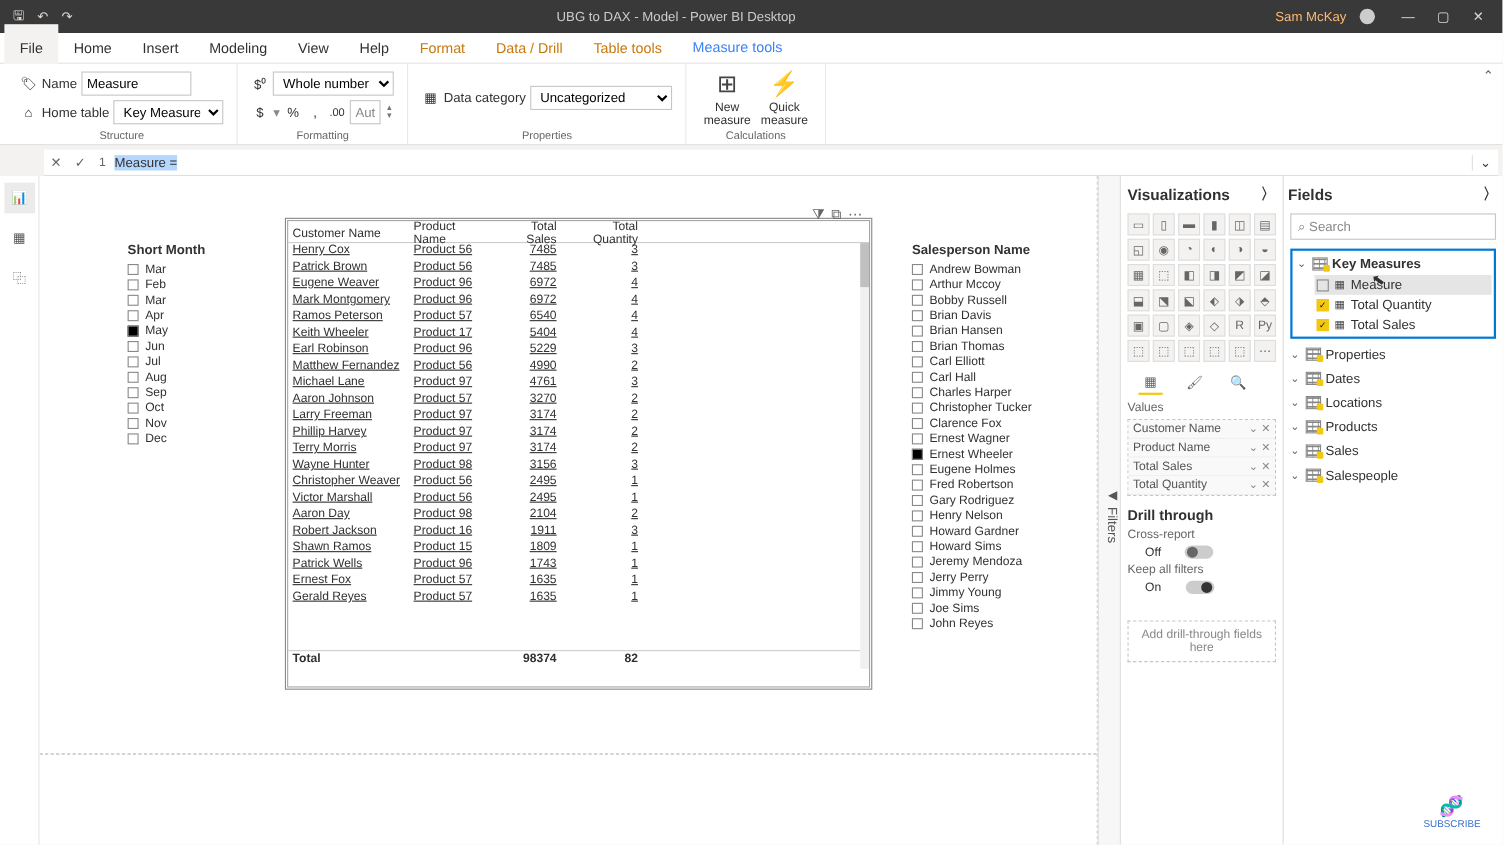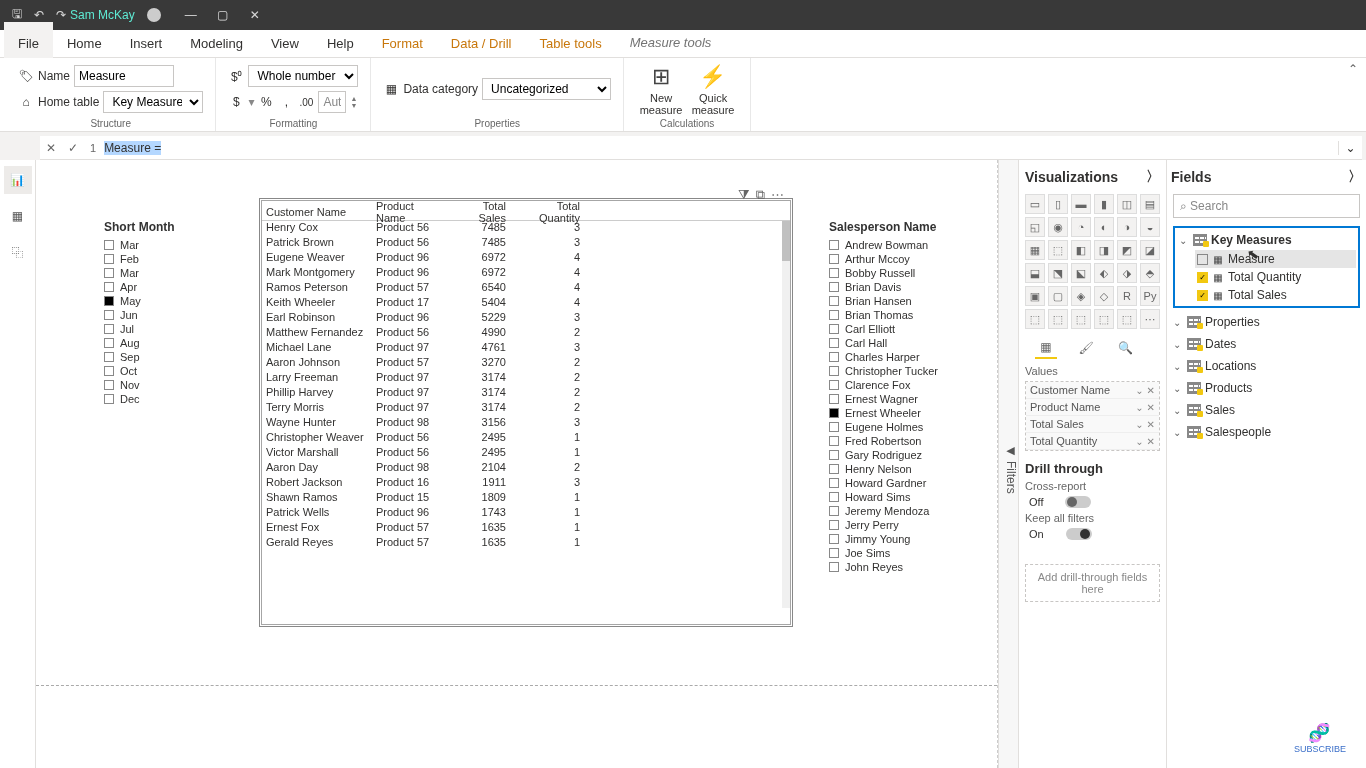--- a/index.html
+++ b/index.html
@@ -4,30 +4,30 @@
 <style>
 * { margin: 0; padding: 0; box-sizing: border-box; font-family: "Segoe UI", sans-serif; }
 body { background: #f3f2f1; font-size: 12px; color: #323130; overflow: hidden; width: 1366px; height: 768px; }
 
 
 .titlebar { background: #393939; color: #fff; height: 30px; display: flex; align-items: center; padding: 0 8px; font-size: 12px; }
 .titlebar .left-icons { display: flex; gap: 4px; align-items: center; }
 .titlebar .left-icons span { width: 18px; height: 18px; display: flex; align-items: center; justify-content: center; opacity: 0.8; cursor: pointer; }
 .titlebar .title { flex: 1; text-align: center; color: #ccc; }
 .titlebar .right-icons { display: flex; gap: 4px; align-items: center; }
-.titlebar .user { font-size: 12px; color: #5eead4; margin-right: 8px; }
+.titlebar .user { font-size: 12px; color: #fdba74; margin-right: 8px; }
 .titlebar .avatar { width: 14px; height: 14px; border-radius: 50%; background: #ccc; margin-right: 12px; }
 .titlebar .win-btn { width: 28px; height: 20px; display: flex; align-items: center; justify-content: center; opacity: 0.8; cursor: pointer; }
 
 
 .ribbon-tabs { background: #fff; height: 28px; display: flex; align-items: center; padding-left: 4px; border-bottom: 1px solid #e1dfdd; }
 .ribbon-tabs .tab { padding: 0 14px; height: 43px; display: flex; align-items: center; font-size: 13px; cursor: pointer; }
 .ribbon-tabs .tab.file { background: #f3f2f1; color: #323130; }
 .ribbon-tabs .tab.contextual { color: #c8770b; }
-.ribbon-tabs .tab.active { border-bottom: 2px solid #c8770b; color: #737373; font-style: italic; }
+.ribbon-tabs .tab.active { border-bottom: 2px solid #c8770b; color: #3b82f6; }
 
 
 .ribbon { background: #fff; height: 74px; display: flex; border-bottom: 1px solid #e1dfdd; padding-left: 6px; position: relative; }
 .ribbon-group { display: flex; flex-direction: column; padding: 2px 12px 0 12px; border-right: 1px solid #e8e8e8; }
 .ribbon-group .group-content { flex: 1; display: flex; align-items: center; gap: 8px; }
 .ribbon-group .group-label { text-align: center; font-size: 10px; color: #666; padding-bottom: 2px; }
 .ribbon-row { display: flex; align-items: center; gap: 4px; height: 24px; }
 .ribbon-col { display: flex; flex-direction: column; gap: 2px; }
 .rib-input { border: 1px solid #c8c6c4; height: 22px; font-size: 12px; padding: 0 4px; }
 .rib-select { border: 1px solid #c8c6c4; height: 22px; font-size: 12px; padding: 0 4px; background:#fff; }
@@ -48,32 +48,32 @@
 .main { display: flex; height: calc(768px - 30px - 28px - 74px - 28px); }
 .left-rail { width: 36px; background: #fff; border-right: 1px solid #e1dfdd; display: flex; flex-direction: column; align-items: center; padding-top: 6px; gap: 8px; }
 .left-rail .rail-btn { width: 28px; height: 28px; display: flex; align-items: center; justify-content: center; cursor: pointer; color: #555; }
 .left-rail .rail-btn.active { background: #edebe9; }
 
 .canvas-wrap { flex: 1; background: #fff; position: relative; overflow: hidden; border-right: 1px dashed #ccc; }
 .canvas-dash { position: absolute; left: 0; right: 0; top: 525px; border-top: 1px dashed #aaa; }
 
 
 .visual { position: absolute; background: #fff; }
-.slicer-month { left: 68px; top: 60px; width: 120px; }
+.slicer-month { left: 80px; top: 60px; width: 120px; }
 .slicer-title { font-size: 12px; font-weight: 600; margin-bottom: 4px; color: #333; }
 .check-row { display: flex; align-items: center; gap: 6px; font-size: 11px; height: 14px; }
 .check-box { width: 10px; height: 10px; border: 1px solid #888; }
 .check-box.checked { background: #000; }
 
 .table-visual { left: 225px; top: 40px; width: 530px; height: 425px; border: 1px solid #a6a6a6; background:#fff;}
 .table-visual.selected::before { content:''; position:absolute; inset:-3px; border:1px solid #888; pointer-events:none;}
 .table-menu { position: absolute; right: 6px; top: -14px; display: flex; gap: 6px; color: #666; font-size: 13px;}
 .tv-header { display: flex; border-bottom: 1px solid #ccc; font-size: 11px; height: 20px; align-items:center; padding-top:2px;}
 .tv-header div { padding: 2px 4px; }
-.tv-body { height: 370px; overflow: hidden; position:relative;}
+.tv-body { height: 370px; overflow: hidden; position:relative;text-decoration:underline;}
 .tv-row { display: flex; font-size: 11px; height: 15px; }
 .tv-row div { padding: 0 4px; overflow: hidden; white-space: nowrap; }
 .tv-footer { display: flex; font-size: 11px; font-weight: 600; border-top: 1px solid #ccc; height: 16px;}
 .tv-footer div { padding: 1px 4px; }
 .tv-scroll { position:absolute; right:0; top:20px; bottom:16px; width:8px; background:#f0f0f0;}
 .tv-scroll-thumb{ position:absolute; left:0; right:0; top:0; height:40px; background:#c0c0c0;}
 
 .col-cust { width: 110px; }
 .col-prod { width: 78px; }
 .col-sales { width: 60px; text-align: right; }
@@ -90,21 +90,21 @@
 .viz-grid { display: grid; grid-template-columns: repeat(6, 20px); gap: 3px 3px; margin-bottom: 8px; }
 .viz-icon { width: 20px; height: 20px; background: #f3f2f1; border: 1px solid #ddd; cursor: pointer; display:flex; align-items:center; justify-content:center; font-size:11px; color:#666;}
 .viz-tabs { display: flex; gap: 18px; margin: 6px 0; padding-left:10px;}
 .viz-tab { width: 22px; height: 22px; display: flex; align-items: center; justify-content: center; cursor: pointer; color:#666;}
 .viz-tab.active { border-bottom: 2px solid #f2c811; }
 .section-label { font-size: 11px; color: #666; margin: 4px 0; }
 .field-well { border: 1px dashed #c8c6c4; font-size: 11px; color: #555; }
 .well-item { display: flex; justify-content: space-between; align-items: center; padding: 2px 4px; background: #f9f9f9; border-bottom: 1px solid #eee; }
 .well-item .wi-ctrls { display:flex; gap:3px; color:#888; font-size:10px;}
 .drill-label { font-size: 13px; font-weight: 600; margin: 10px 0 4px; }
-.toggle-row { display: flex; align-items: center; gap: 22px; font-size: 11px; margin: 4px 4px;}
+.toggle-row { display: flex; align-items: center; gap: 22px; font-size: 11px; margin: 4px 16px;}
 .toggle { width: 26px; height: 12px; border-radius: 6px; background: #ccc; position: relative; }
 .toggle .knob { width: 10px; height: 10px; border-radius: 50%; background: #666; position: absolute; top: 1px; }
 .toggle.off .knob { left: 2px; }
 .toggle.on .knob { right: 2px; background:#333;}
 .drill-drop { border: 1px dashed #c8c6c4; padding: 6px; font-size: 11px; color: #888; text-align:center; margin-top:24px;}
 
 
 .fields-pane { width: 200px; background: #fff; border-left: 1px solid #e1dfdd; padding: 8px 4px; position:relative;}
 .search-box { display: flex; align-items: center; border: 1px solid #c8c6c4; height: 24px; padding: 0 6px; color: #888; margin: 4px 2px 8px 2px;}
 .field-group { margin-bottom: 2px; }
@@ -128,20 +128,21 @@
 </style>
 </head>
 <body>
 
 <div class="titlebar">
   <div class="left-icons">
     <span>🖫</span>
     <span>↶</span>
     <span>↷</span>
   </div>
+  <div class="title">UBG to DAX - Model - Power BI Desktop</div>
   <div class="right-icons">
     <span class="user">Sam McKay</span>
     <span class="avatar"></span>
     <span class="win-btn">―</span>
     <span class="win-btn">▢</span>
     <span class="win-btn">✕</span>
   </div>
 </div>
 
 <div class="ribbon-tabs">
@@ -438,20 +439,26 @@
             <div class="col-sales">1635</div>
             <div class="col-qty">1</div>
           </div>
           <div class="tv-row">
             <div class="col-cust">Gerald Reyes</div>
             <div class="col-prod">Product 57</div>
             <div class="col-sales">1635</div>
             <div class="col-qty">1</div>
           </div>
         </div>
+      <div class="tv-footer">
+        <div class="col-cust">Total</div>
+        <div class="col-prod"></div>
+        <div class="col-sales">98374</div>
+        <div class="col-qty">82</div>
+      </div>
       <div class="tv-scroll">
           <div class="tv-scroll-thumb"></div>
         </div>
     </div>
 
     <div class="visual slicer-sales">
       <div class="slicer-title">Salesperson Name</div>
       <div id="sales-items">
           <div class="check-row">
             <div class="check-box"></div>

